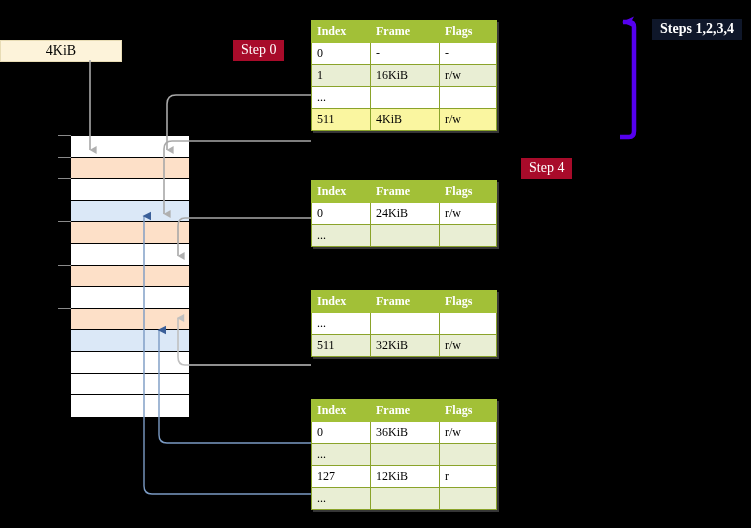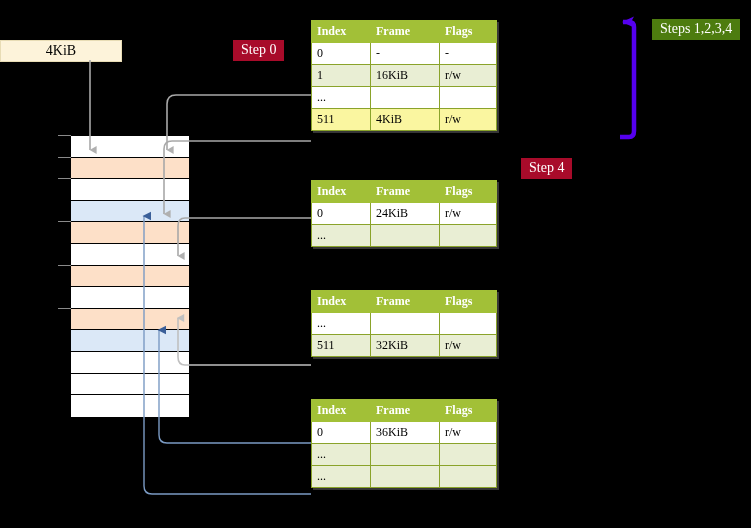--- a/index.html
+++ b/index.html
@@ -16,21 +16,21 @@
   .badge{
     position:absolute;
     color:#ffffff;
     font-size:14px;
     line-height:18px;
     padding:1px 8px 2px 8px;
     white-space:nowrap;
     font-family:"Liberation Serif", serif;
   }
   .badge-red{background:#a80b2a;}
-  .badge-purple{background:#4d7c0f;}
+  .badge-purple{background:#0f172a;font-weight:bold;}
 
   
   .memlabel{
     position:absolute;
     background:#fdf3da;
     border:1px solid #e8dcb5;
     color:#000000;
     font-size:14px;
     line-height:20px;
     text-align:center;
@@ -203,20 +203,25 @@
         <tr class="row-plain">
           <td class="c-index">0</td>
           <td class="c-frame">36KiB</td>
           <td class="c-flags">r/w</td>
         </tr>
         <tr class="row-alt">
           <td class="c-index">...</td>
           <td class="c-frame"></td>
           <td class="c-flags"></td>
         </tr>
+        <tr class="row-plain">
+          <td class="c-index">127</td>
+          <td class="c-frame">12KiB</td>
+          <td class="c-flags">r</td>
+        </tr>
         <tr class="row-alt">
           <td class="c-index">...</td>
           <td class="c-frame"></td>
           <td class="c-flags"></td>
         </tr>
       </tbody>
     </table>
 
   <svg class="overlay" viewBox="0 0 751 528">
     <defs>

